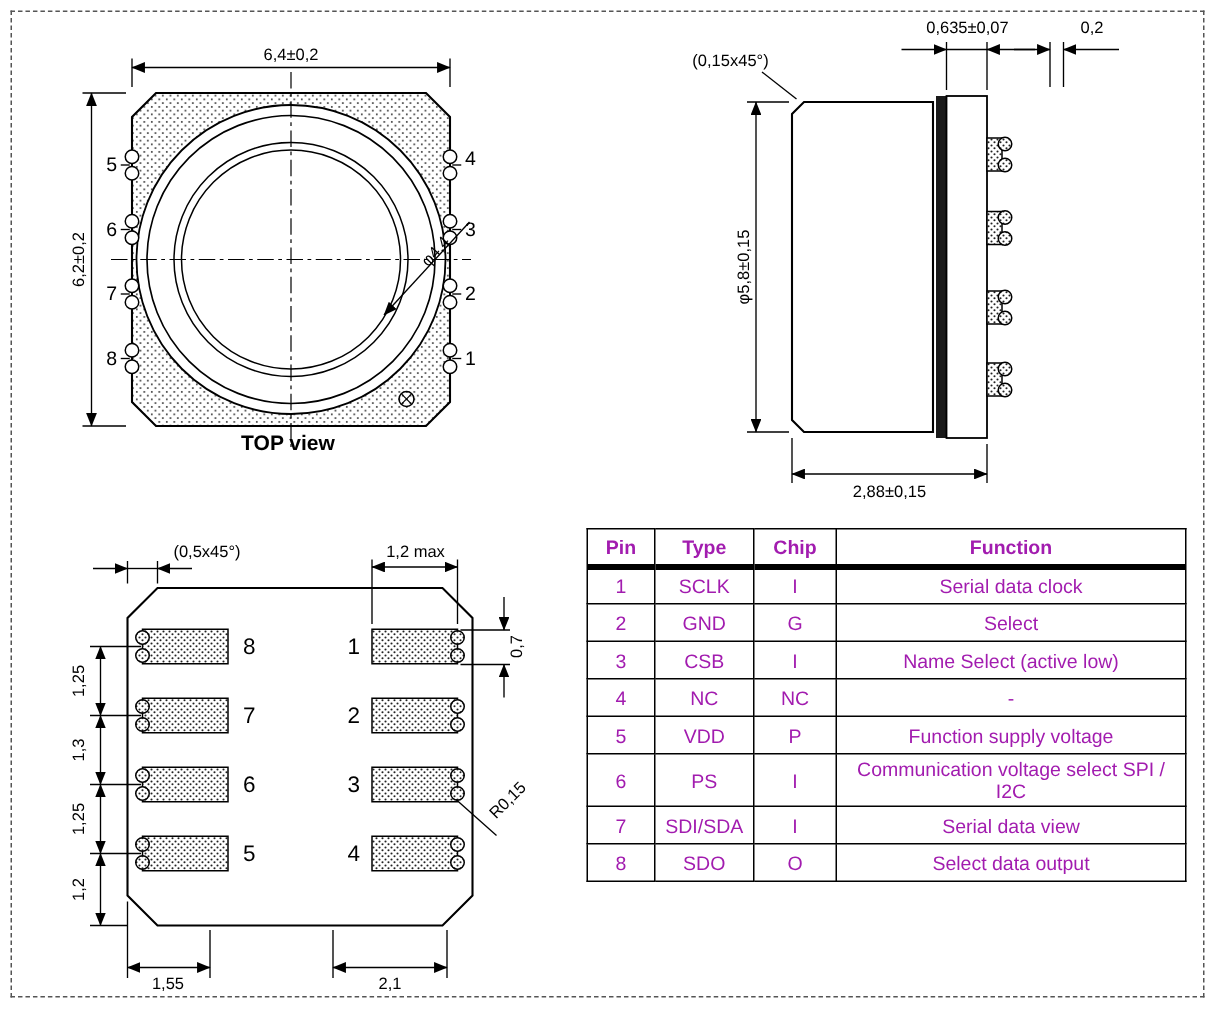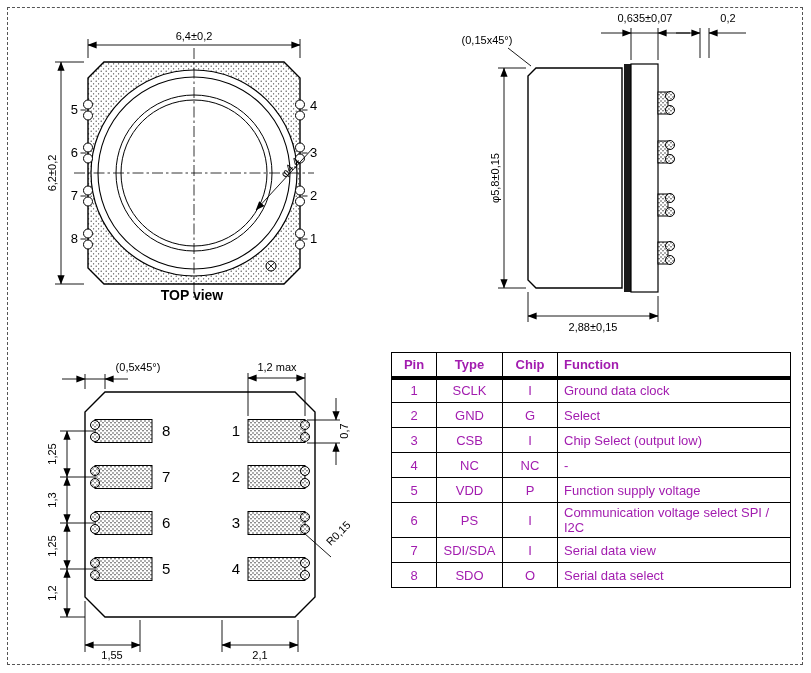--- a/index.html
+++ b/index.html
@@ -7,21 +7,21 @@
   .page { position:relative; width:811px; height:673px; background:#fff; overflow:hidden; }
   .frame { position:absolute; left:7px; top:7px; width:796px; height:658px; border:1px dashed #555; }
   .drawings { position:absolute; left:0; top:0; }
   .pin-table-wrap { position:absolute; left:391px; top:352px; }
   table { border-collapse:collapse; table-layout:fixed; font-size:13px; color:#a21caf; background:#fff; }
   col.c-pin{width:45px} col.c-name{width:66px} col.c-type{width:55px} col.c-fn{width:233px}
   th,td { border:1px solid #000; padding:2px 6px; vertical-align:middle; }
   th { font-weight:bold; height:25px; border-bottom:4px solid #000; }
   td { height:25px; }
   .ctr { text-align:center; }
-  .fn { text-align:left; }
+  .fn { text-align:center; }
   .dl { fill:none; stroke:#000; stroke-width:0.9; }
   .cl { fill:none; stroke:#000; stroke-width:0.8; stroke-dasharray:11 3 2.5 3; }
   text { font-family:"Liberation Sans", sans-serif; font-size:11px; fill:#000; }
   text.num { font-size:13px; }
   text.num2 { font-size:15px; }
   text.cap { font-size:14px; font-weight:bold; }
 </style>
 </head>
 <body>
 
@@ -277,33 +277,33 @@
           <th class="ctr">Type</th>
           <th class="ctr">Chip</th>
           <th class="fn">Function</th>
         </tr>
       </thead>
       <tbody>
         <tr>
           <td class="ctr">1</td>
           <td class="ctr">SCLK</td>
           <td class="ctr">I</td>
-          <td class="fn">Ground data clock</td>
+          <td class="fn">Serial data clock</td>
         </tr>
         <tr>
           <td class="ctr">2</td>
           <td class="ctr">GND</td>
           <td class="ctr">G</td>
           <td class="fn">Select</td>
         </tr>
         <tr>
           <td class="ctr">3</td>
           <td class="ctr">CSB</td>
           <td class="ctr">I</td>
-          <td class="fn">Chip Select (output low)</td>
+          <td class="fn">Name Select (active low)</td>
         </tr>
         <tr>
           <td class="ctr">4</td>
           <td class="ctr">NC</td>
           <td class="ctr">NC</td>
           <td class="fn">-</td>
         </tr>
         <tr>
           <td class="ctr">5</td>
           <td class="ctr">VDD</td>
@@ -319,18 +319,18 @@
         <tr>
           <td class="ctr">7</td>
           <td class="ctr">SDI/SDA</td>
           <td class="ctr">I</td>
           <td class="fn">Serial data view</td>
         </tr>
         <tr>
           <td class="ctr">8</td>
           <td class="ctr">SDO</td>
           <td class="ctr">O</td>
-          <td class="fn">Serial data select</td>
+          <td class="fn">Select data output</td>
         </tr>
       </tbody>
     </table>
   </div>
 </div>
 
 </body></html>

